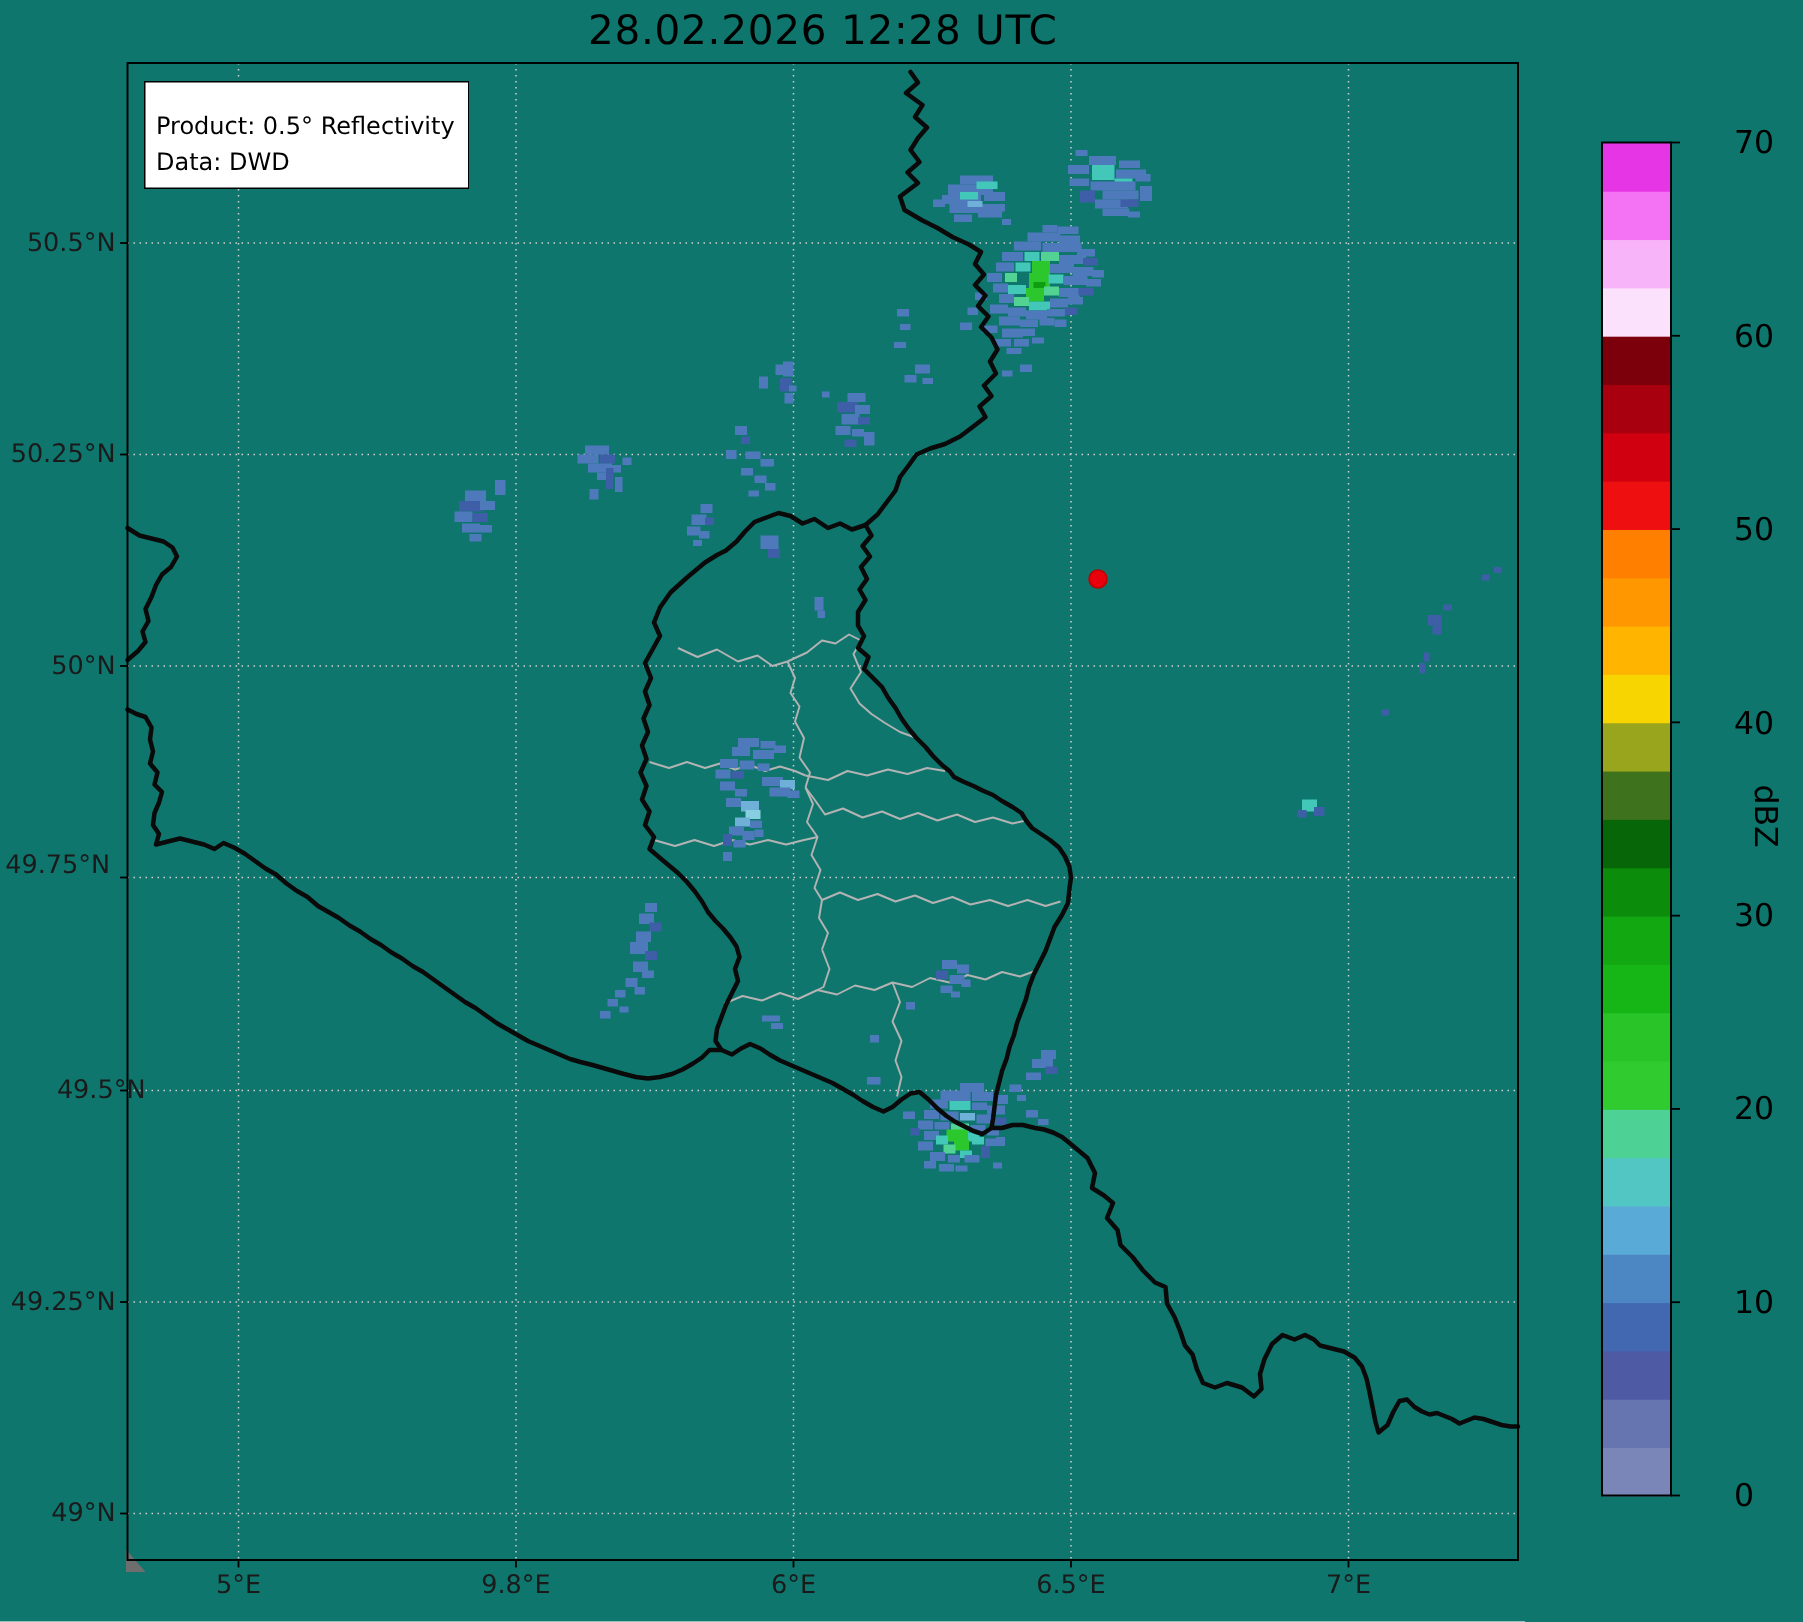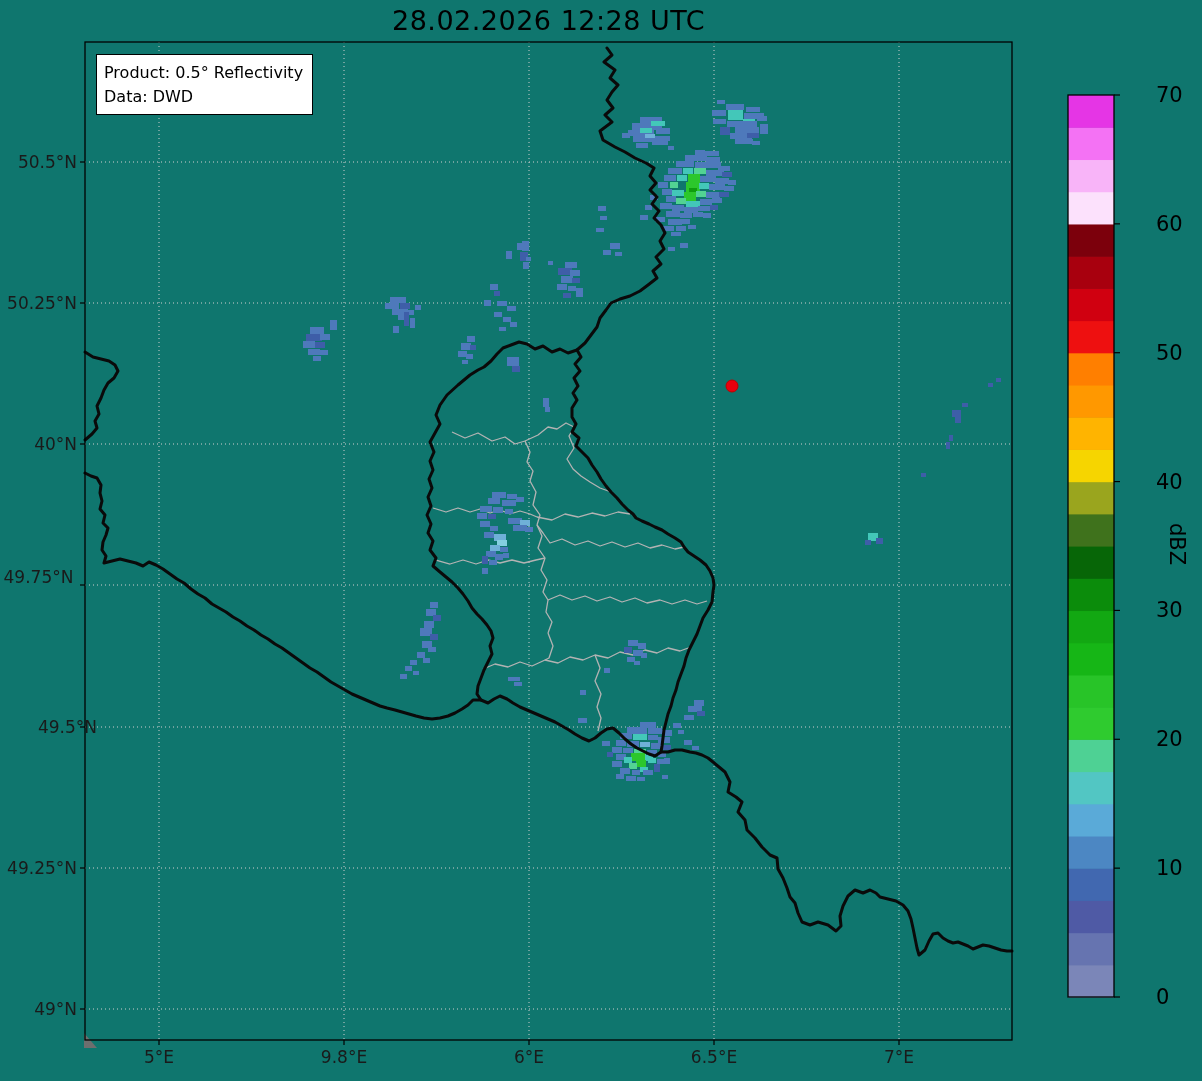--- a/index.html
+++ b/index.html
@@ -1,21 +1,21 @@
 <!DOCTYPE html>
 <html><head>
 <meta charset="utf-8">
 <style>
   html,body{margin:0;padding:0;background:#ffffff;}
   body{width:1202px;height:1081px;font-family:"DejaVu Sans","Liberation Sans",sans-serif;}
   .fig{position:relative;width:1202px;height:1081px;background:#0f766e;overflow:hidden;}
   .fig-title{position:absolute;left:85px;top:5px;width:927px;text-align:center;
              font-size:27px;color:#000;letter-spacing:0.5px;}
   .infobox{position:absolute;left:96px;top:54px;background:#ffffff;border:1.2px solid #000;
-           padding:6px 9px 5px 7px;font-size:16px;line-height:1.5;color:#000;z-index:6;}
+           padding:17px 9px 5px 7px;font-size:16px;line-height:1.5;color:#000;z-index:6;}
   svg.layer{position:absolute;left:0;top:0;}
   .xlab{position:absolute;top:1047px;transform:translateX(-50%);font-size:17px;color:#1a1a1a;white-space:nowrap;}
   .ylab{position:absolute;left:0;width:77px;text-align:right;transform:translateY(-50%);
         font-size:17px;color:#1a1a1a;white-space:nowrap;}
   .cblab{position:absolute;left:1122px;transform:translateY(-50%);font-size:21px;color:#000;margin-left:34px;}
   .cbtitle{position:absolute;left:1156px;top:532px;font-size:21px;color:#000;
            transform:rotate(90deg);transform-origin:center;}
 </style>
 </head>
 <body>
@@ -337,21 +337,21 @@
   <div id="xlabels">
       <div class="xlab" style="left: 159px;">5°E</div>
       <div class="xlab" style="left: 344px;">9.8°E</div>
       <div class="xlab" style="left: 529px;">6°E</div>
       <div class="xlab" style="left: 714px;">6.5°E</div>
       <div class="xlab" style="left: 899px;">7°E</div>
     </div>
   <div id="ylabels">
       <div class="ylab" style="top: 162px;">50.5°N</div>
       <div class="ylab" style="top: 303px;">50.25°N</div>
-      <div class="ylab" style="top: 444px;">40°N</div>
+      <div class="ylab" style="top: 444px;">50°N</div>
       <div class="ylab" style="top: 577px; text-align: center;">49.75°N</div>
       <div class="ylab" style="top: 727px; padding-left: 20px;">49.5°N</div>
       <div class="ylab" style="top: 868px;">49.25°N</div>
       <div class="ylab" style="top: 1009px;">49°N</div>
     </div>
 
   <svg id="cb-svg" class="layer" width="1202" height="1081" viewBox="0 0 1202 1081">
       <rect x="1068" y="964.7857142857143" width="46" height="32.81428571428572" fill="#7b86b8"></rect>
       <rect x="1068" y="932.5714285714286" width="46" height="32.81428571428572" fill="#6674b0"></rect>
       <rect x="1068" y="900.3571428571429" width="46" height="32.81428571428572" fill="#4f5aa5"></rect>

